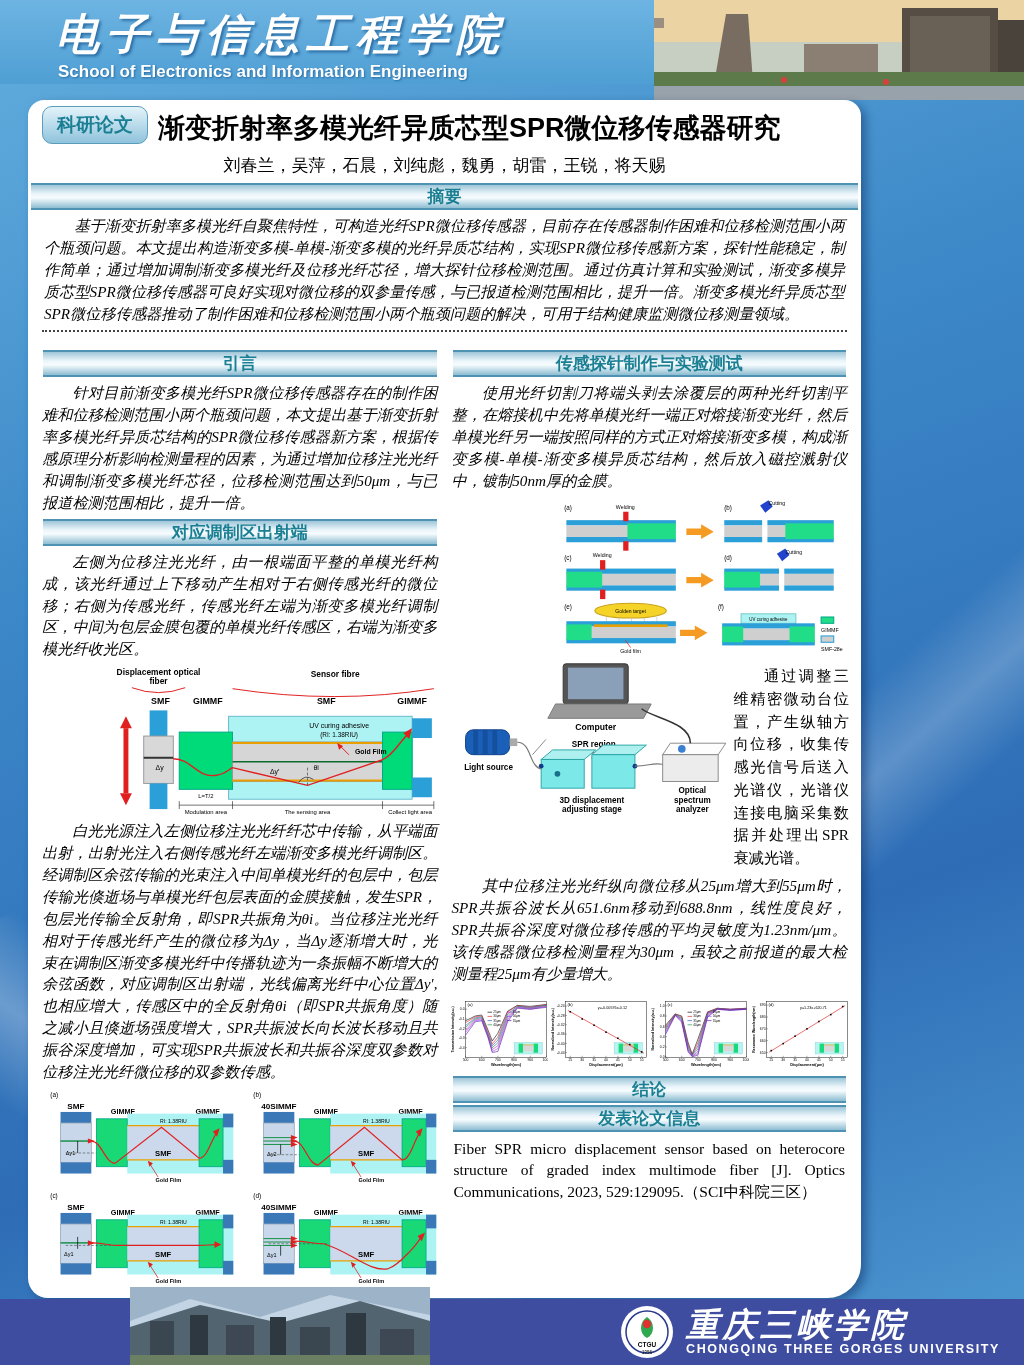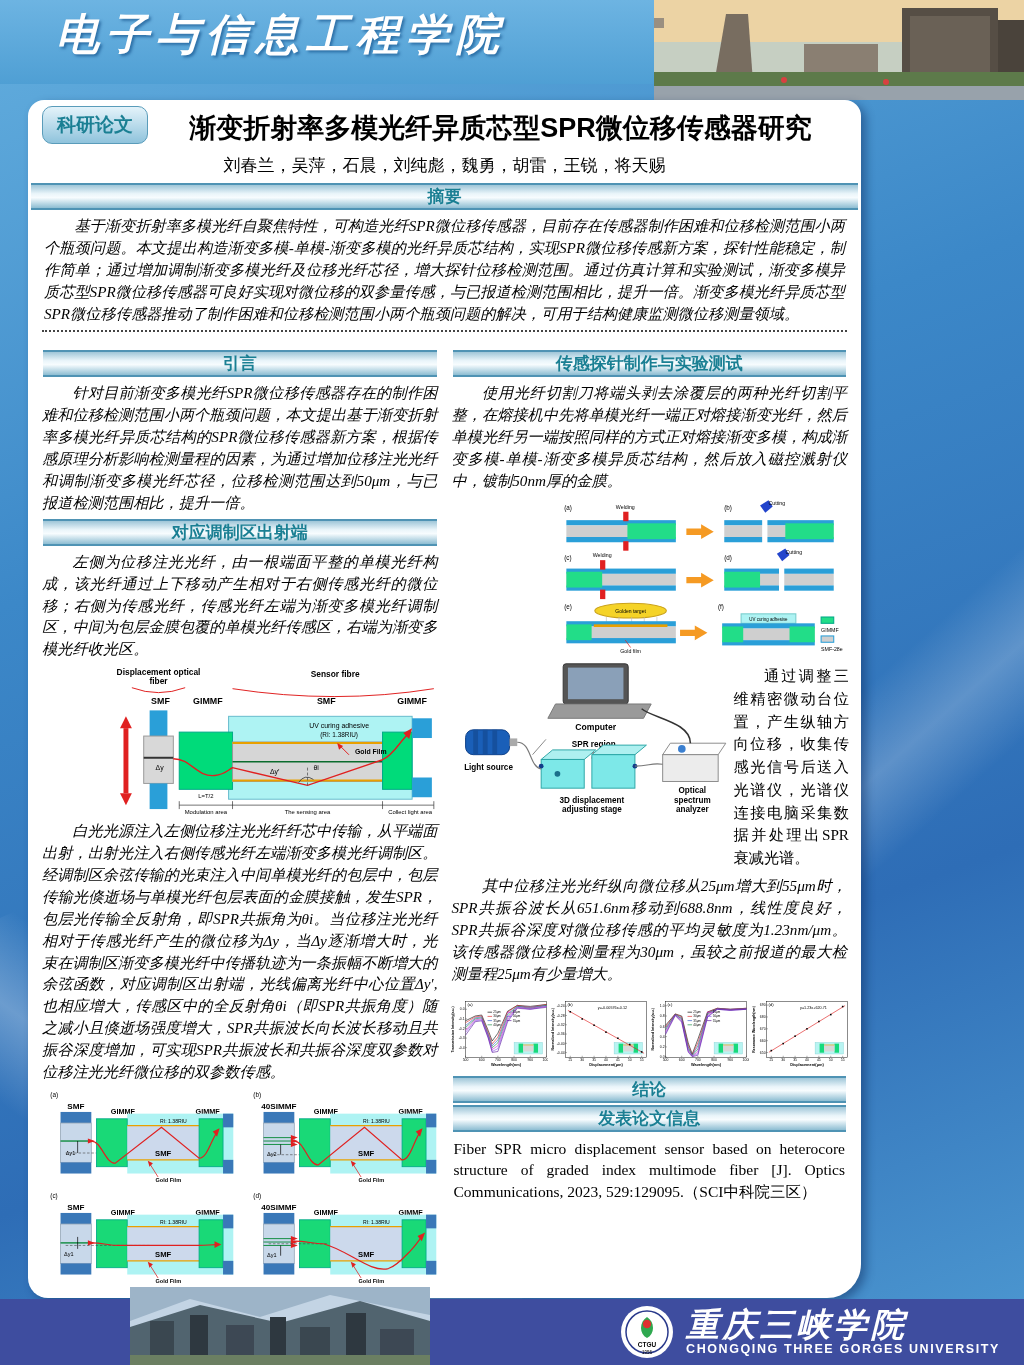--- a/index.html
+++ b/index.html
@@ -19,21 +19,21 @@
   .hdr-en{position:absolute;left:58px;top:62px;color:#fff;font-size:17px;font-weight:bold;
     font-family:"Liberation Sans",sans-serif;text-shadow:1px 1px 2px rgba(0,60,120,.5);}
   .hdr-photo{position:absolute;right:0;top:0;width:370px;height:100px;}
   
   .card{position:absolute;left:28px;top:100px;width:833px;height:1198px;background:#fff;
     border-radius:16px 16px 34px 20px;box-shadow:5px 4px 10px rgba(10,40,90,.45);overflow:hidden;}
   .badge{position:absolute;left:14px;top:6px;padding:5px 14px;
     background:linear-gradient(180deg,#e4f3fa,#8fc3dc);border:1px solid #5a9cba;border-radius:10px;
     color:#1a7f93;font-size:19px;font-weight:bold;}
   .title{font-family:"Liberation Sans",sans-serif;font-size:27px;font-weight:bold;color:#000;
-    text-align:center;padding:10px 18px 0 130px;}
+    padding:10px 18px 0 130px;}
   .authors{text-align:center;font-size:17px;color:#000;margin:8px 0 6px;}
   .secbar{height:23px;margin:2px 3px;display:flex;align-items:center;justify-content:center;
     background:linear-gradient(180deg,#9fc6d8 0%,#eaf5fa 38%,#f7fcfe 55%,#8dbdd2 100%);
     border-top:2px solid #4f93b4;border-bottom:2px solid #4f93b4;
     color:#1a7f93;font-weight:bold;font-size:17px;}
   .body-p{font-size:15.2px;line-height:1.44;text-align:justify;text-indent:2em;margin:5px 16px;color:#000;font-style:italic;}
   .divider{border-bottom:2px dotted #444;margin:6px 14px 4px;}
   .cols{display:flex;gap:10px;padding:0 12px;align-items:flex-start;margin-top:16px;}
   .col{flex:1;min-width:0;}
   .col .body-p{margin:5px 2px;}
@@ -56,20 +56,21 @@
 </style>
 </head>
 <body>
 
 <div class="page">
   <div class="streak s1"></div>
   <div class="streak s2"></div>
 
   <div class="hdr">
     <div class="hdr-cn">电子与信息工程学院</div>
+    <div class="hdr-en">School of Electronics and Information Engineering</div>
     <svg class="hdr-photo" viewBox="0 0 370 100" preserveAspectRatio="none">
       <rect x="0" y="0" width="370" height="100" fill="#d9bd92"></rect>
       <rect x="0" y="0" width="370" height="42" fill="#ecd3a4"></rect>
       <rect x="0" y="42" width="370" height="30" fill="#c6cfc2"></rect>
       <polygon points="58,96 72,14 94,14 100,96" fill="#786d60"></polygon>
       <rect x="76,18" y="18" width="10" height="10" fill="#9a8f80"></rect>
       <rect x="150" y="44" width="74" height="28" fill="#8a7f72"></rect>
       <rect x="248" y="8" width="96" height="88" fill="#564e45"></rect>
       <rect x="256" y="16" width="80" height="60" fill="#6a6156"></rect>
       <rect x="344" y="20" width="26" height="76" fill="#4a433b"></rect>

